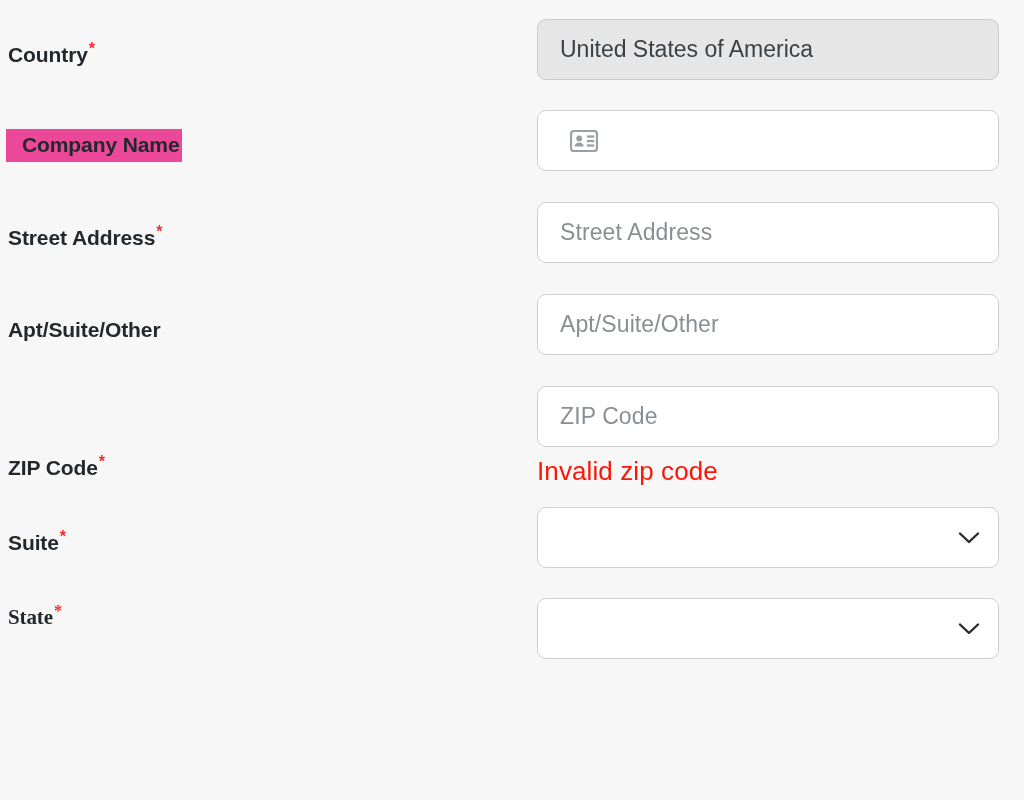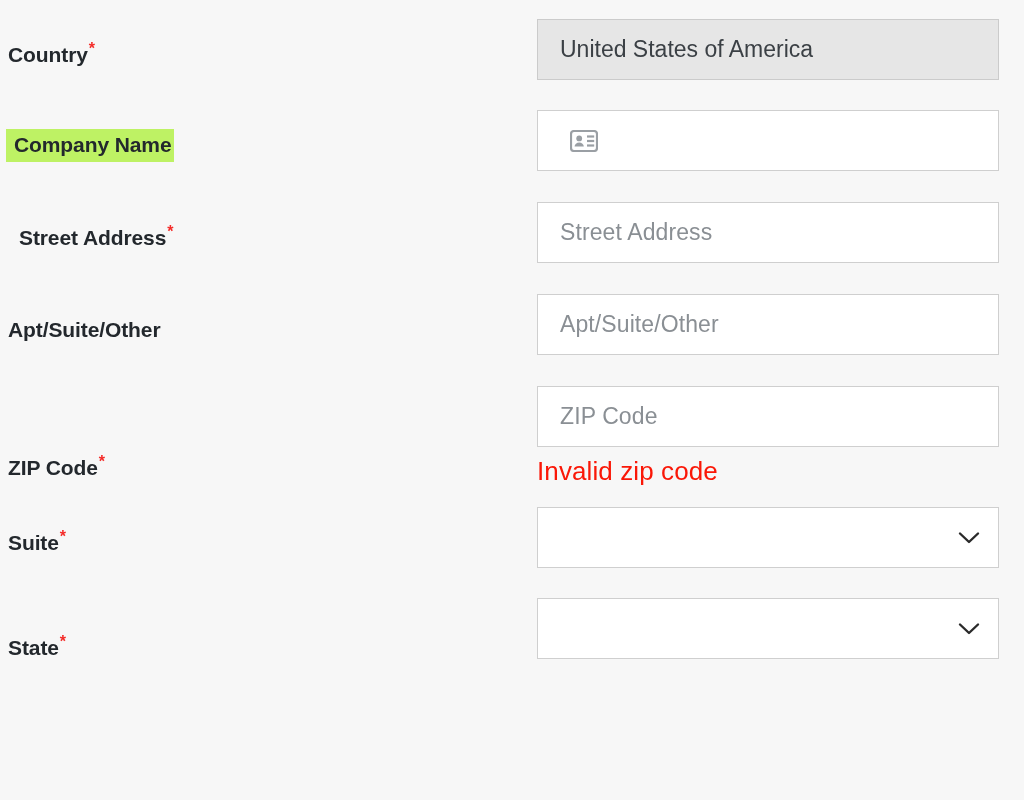--- a/index.html
+++ b/index.html
@@ -32,22 +32,22 @@
     position: absolute;
     left: 8px;
     font-size: 21px;
     font-weight: bold;
     color: #23282d;
     letter-spacing: -0.1px;
     white-space: nowrap;
     line-height: 1.2;
   }
   .label.selected {
-    background: #bef264;
-    padding: 3px 2px 5px 8px;
+    background: #ec4899;
+    padding: 3px 2px 5px 16px;
     left: 6px;
   }
   .req {
     color: #f42b28;
     font-size: 16px;
     font-weight: bold;
     vertical-align: super;
     line-height: 0;
     margin-left: 1px;
   }
@@ -56,21 +56,21 @@
     position: absolute;
     left: 537px;
     width: 462px;
   }
 
   .field {
     box-sizing: border-box;
     width: 462px;
     height: 61px;
     border: 1px solid #cfcfcf;
-    border-radius: 0;
+    border-radius: 9px;
     background: #ffffff;
     font-family: "Liberation Sans", sans-serif;
     font-size: 23px;
     color: #6f7478;
     padding: 0 22px;
     display: flex;
     align-items: center;
     outline: none;
   }
   .field.disabled {
@@ -164,21 +164,21 @@
               <rect x="17" y="9.9" width="7.2" height="2.2" fill="#9a9fa4"></rect>
               <rect x="17" y="14.4" width="7.2" height="2.2" fill="#9a9fa4"></rect>
             </svg>
           </span>
         </span>
       </div>
     </div>
   </div>
 
   <div class="row" style="top:202px;">
-    <div class="label" style="top:23px;margin-left:11px;"><span>Street Address</span><span class="req">*</span></div>
+    <div class="label" style="top:23px;"><span>Street Address</span><span class="req">*</span></div>
     <div class="control-wrap">
       <div class="field">
         <span class="placeholder">Street Address</span>
       </div>
     </div>
   </div>
 
   <div class="row" style="top:294px;">
     <div class="label" style="top:23px;"><span>Apt/Suite/Other</span></div>
     <div class="control-wrap">
@@ -206,21 +206,21 @@
         <span class="chevron">
           <svg width="22" height="14" viewBox="0 0 22 14" aria-hidden="true">
             <path d="M2 2.5 L11 11 L20 2.5" fill="none" stroke="#2a2a2a" stroke-width="2.4" stroke-linecap="round" stroke-linejoin="round"></path>
           </svg>
         </span>
       </div>
     </div>
   </div>
 
   <div class="row" style="top:598px;">
-    <div class="label" style="top:37px;"><span>State</span><span class="req">*</span></div>
+    <div class="label" style="top:7px;font-family:Liberation Serif, serif;"><span>State</span><span class="req">*</span></div>
     <div class="control-wrap">
       <div class="field select-field">
         <span class="placeholder"></span>
         <span class="chevron">
           <svg width="22" height="14" viewBox="0 0 22 14" aria-hidden="true">
             <path d="M2 2.5 L11 11 L20 2.5" fill="none" stroke="#2a2a2a" stroke-width="2.4" stroke-linecap="round" stroke-linejoin="round"></path>
           </svg>
         </span>
       </div>
     </div>

